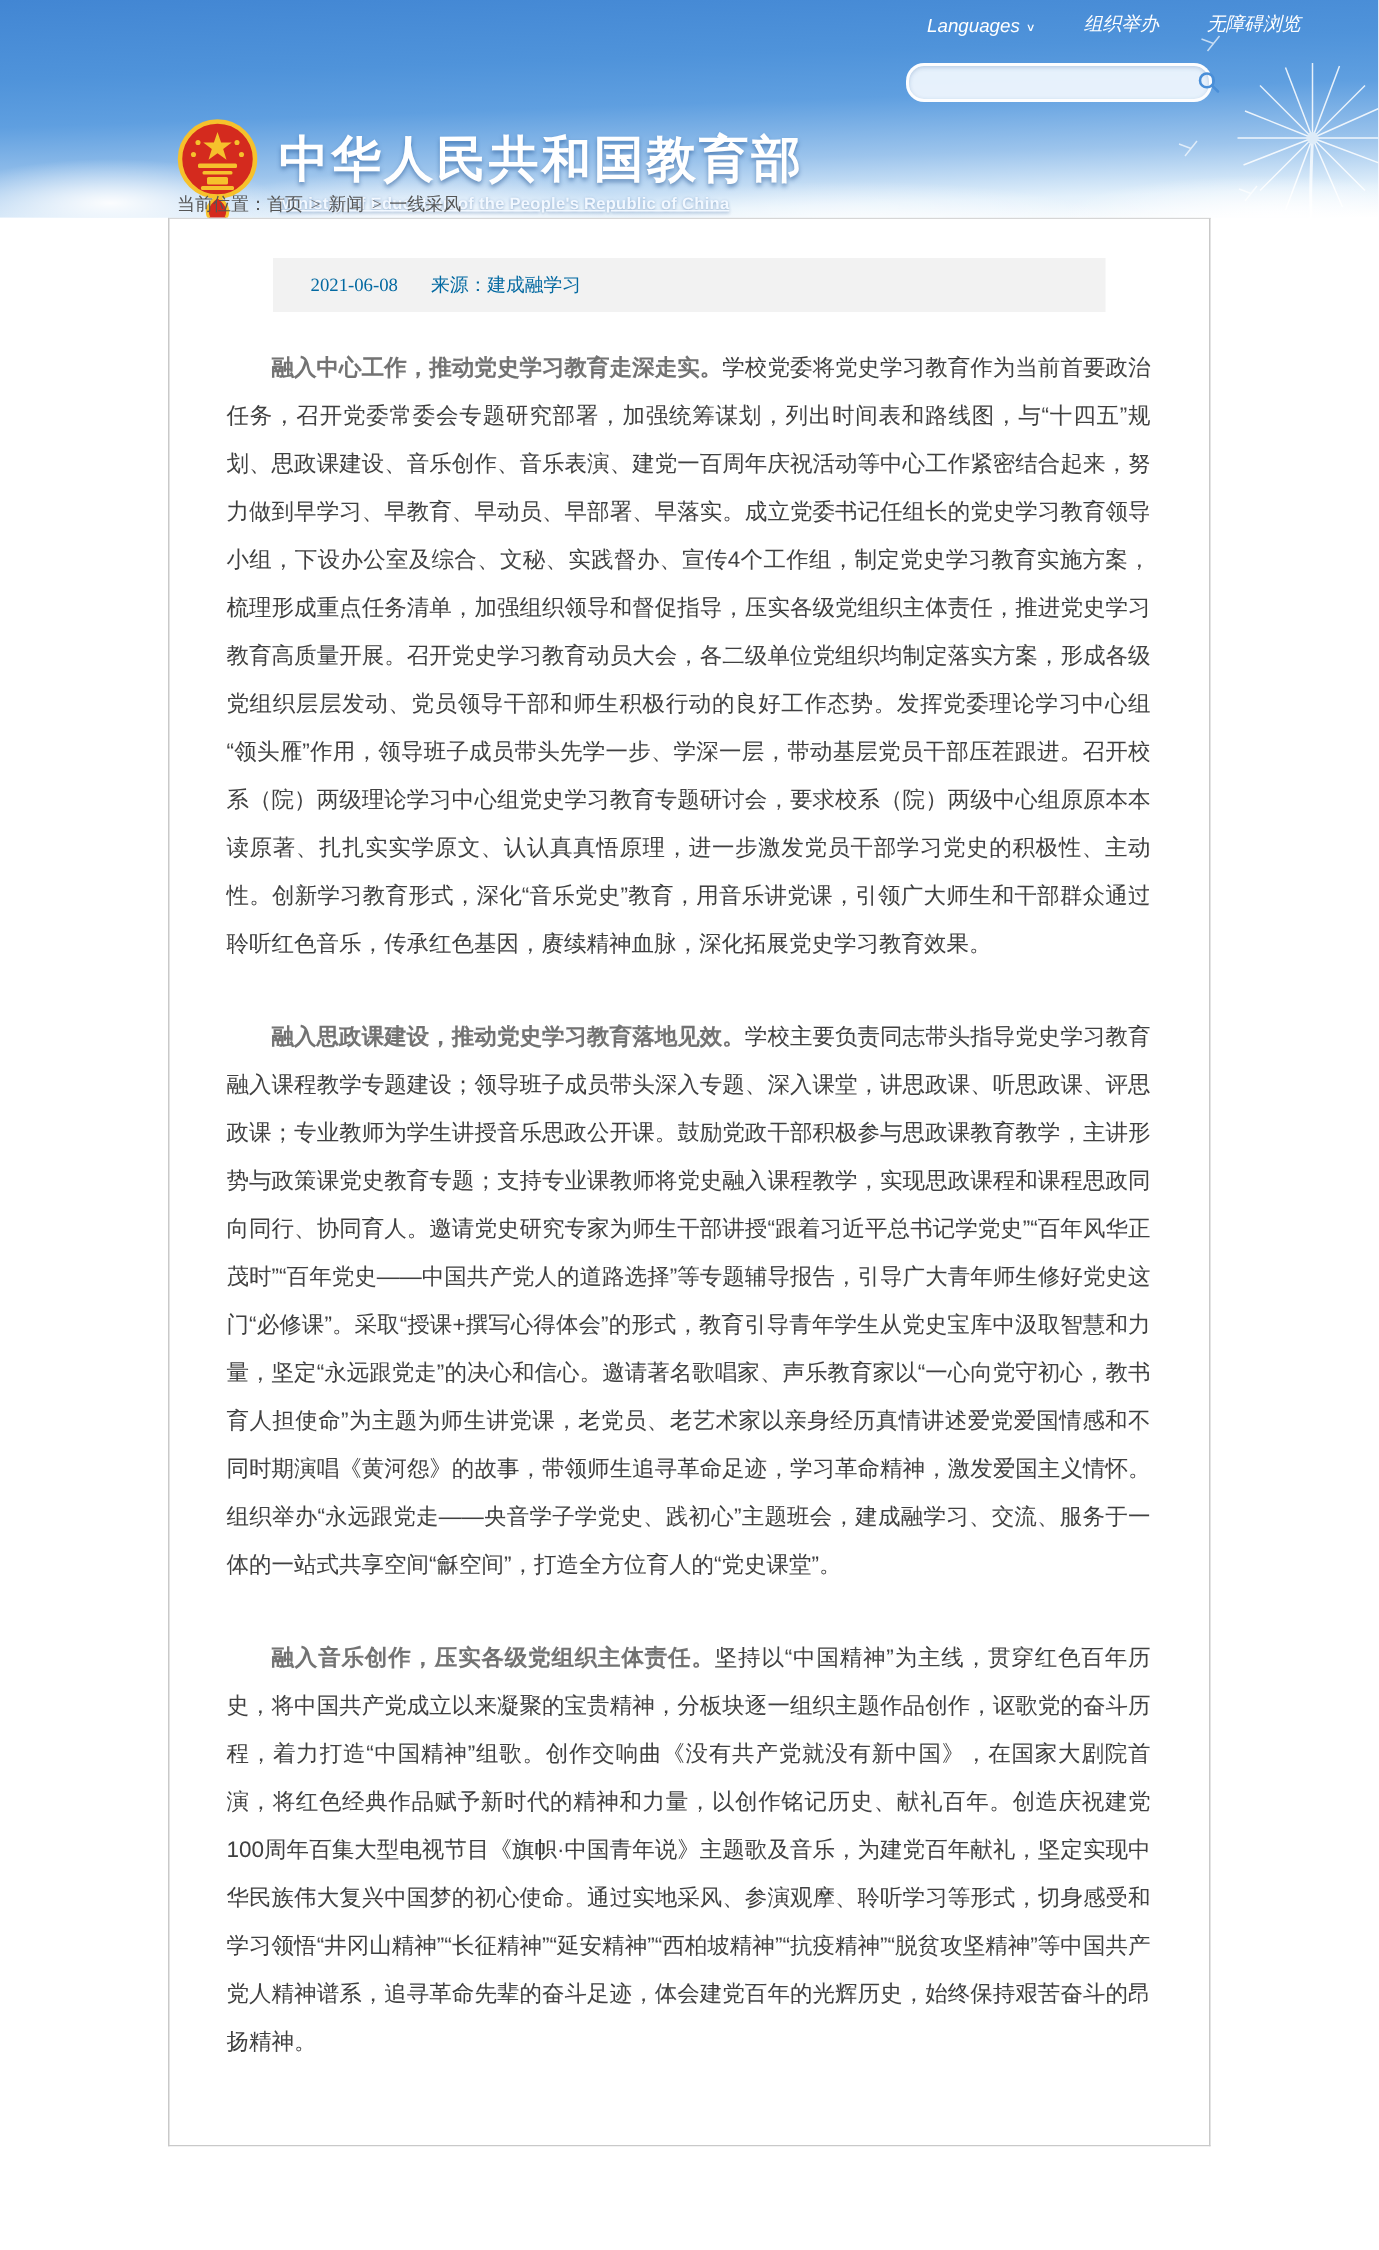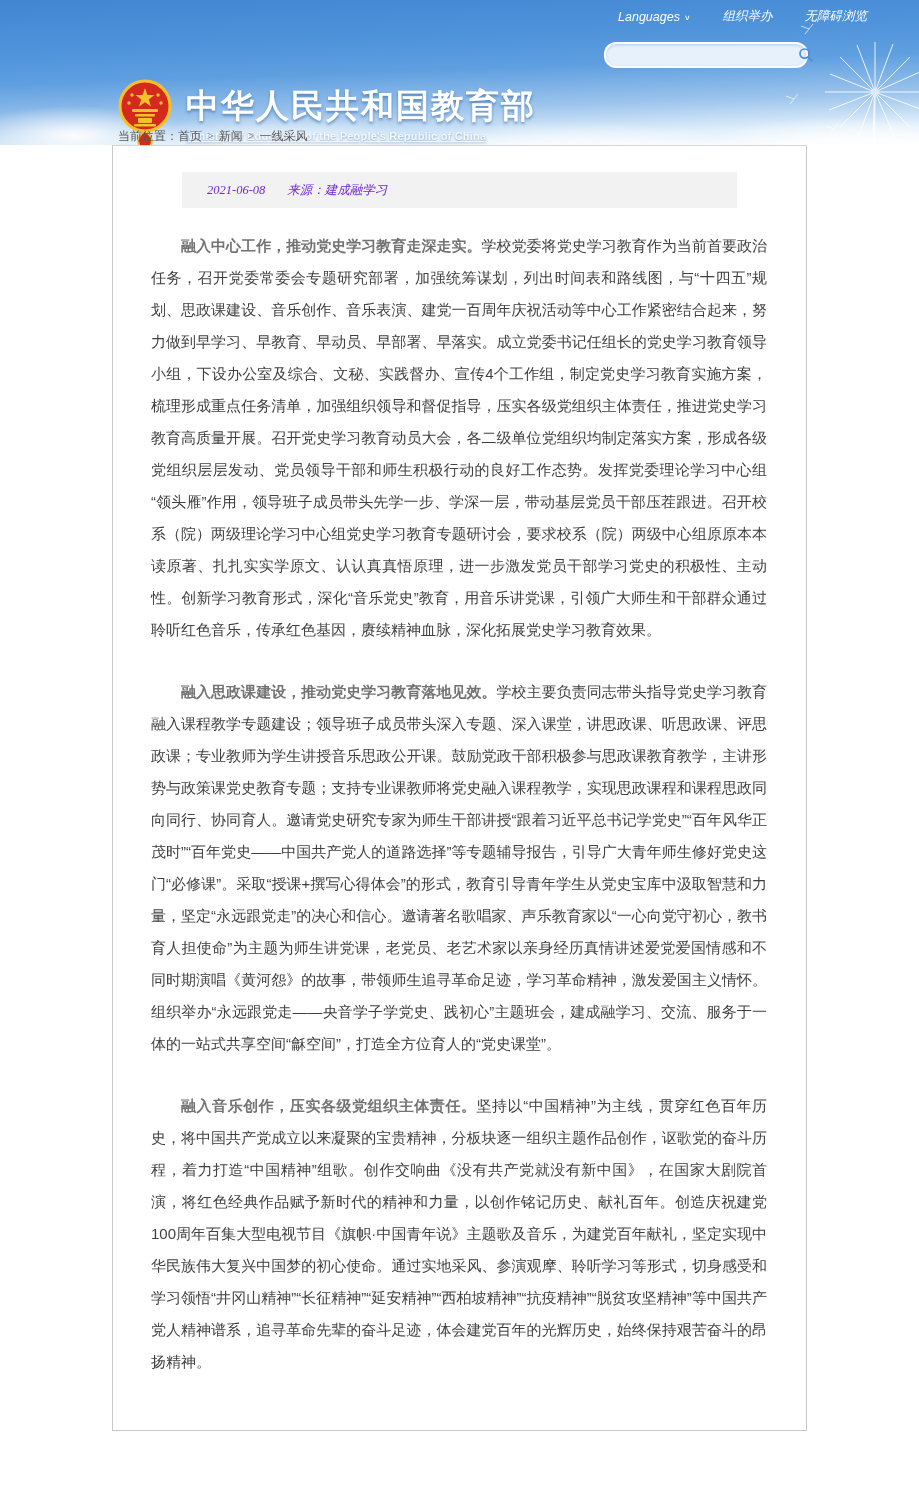--- a/index.html
+++ b/index.html
@@ -36,21 +36,21 @@
        font-family:"Liberation Serif","DejaVu Serif",serif;}
   .breadcrumb .bc-link{color:#555;cursor:pointer;}
   .breadcrumb .sep{margin:0 5px;color:#666;}
 
   
   .card{width:693px;margin:0 auto;background:#ffffff;border:1px solid #c9c9c9;border-top-color:#d6d6d6;
        padding:26px 0 22px 0;}
   .art-title{margin:0 40px 22px 40px;text-align:center;font-size:20px;font-weight:bold;color:#333;
        letter-spacing:.5px;}
   .meta-bar{margin:0 69px 16px 69px;height:36px;background:#f2f2f2;display:flex;align-items:center;
-       font-family:"Liberation Serif","DejaVu Serif",serif;font-size:12.5px;color:#6d28d9;padding:0 0 0 25px;font-style:italic;}
+       font-family:"Liberation Serif","DejaVu Serif",serif;font-size:12.5px;color:#0369a1;padding:0 0 0 25px;}
   .meta-bar .date{margin-right:22px;}
   .body-text{padding:6px 39px 0 38px;}
   .body-text p{margin:0 0 30px 0;font-size:15px;line-height:32px;color:#404040;
        text-align:justify;text-indent:2em;}
   .body-text p b{font-weight:bold;color:#737373;}
 </style>
 </head>
 <body>
 
 <div class="sky">

